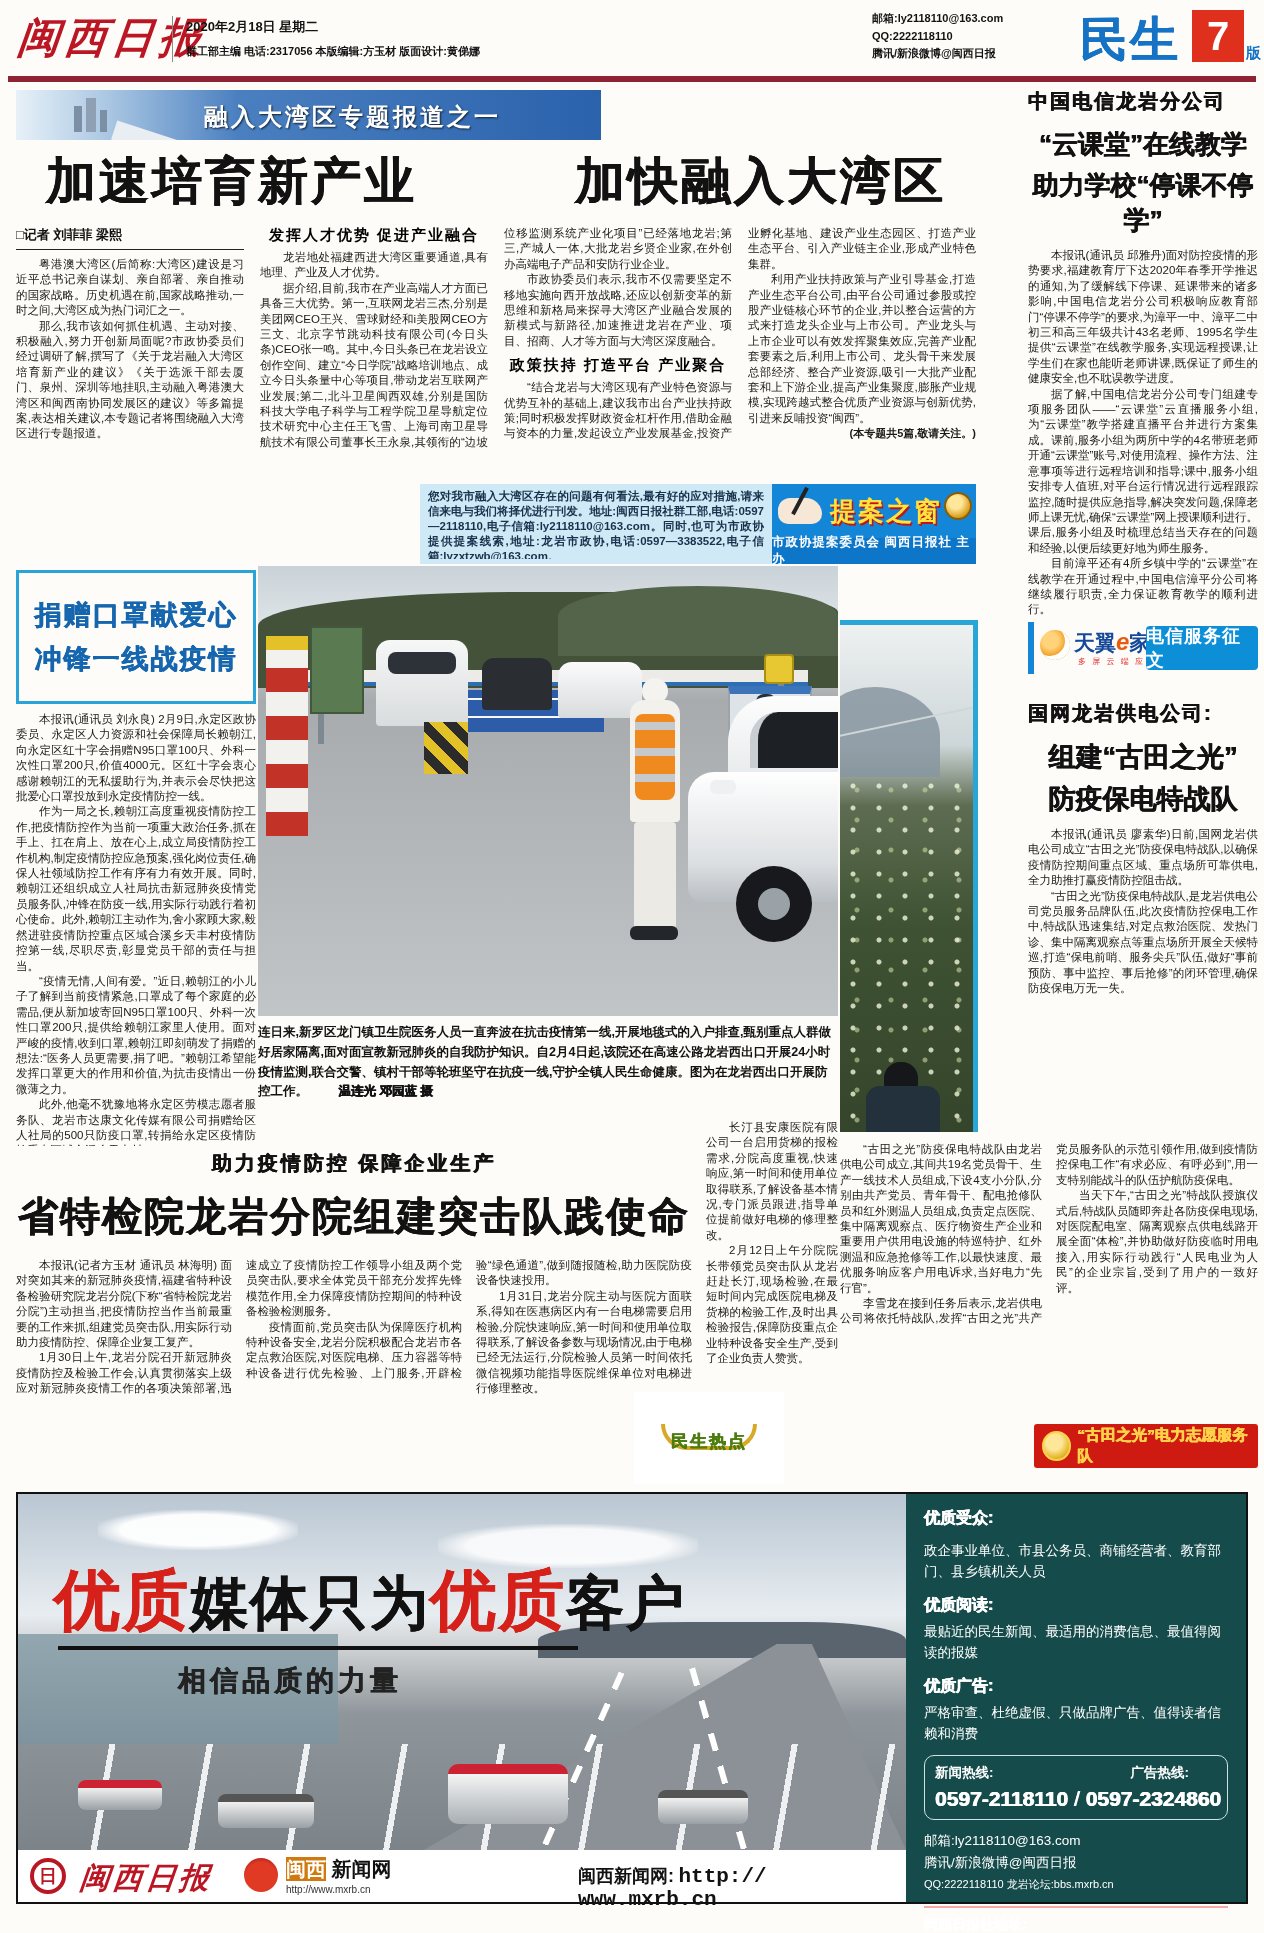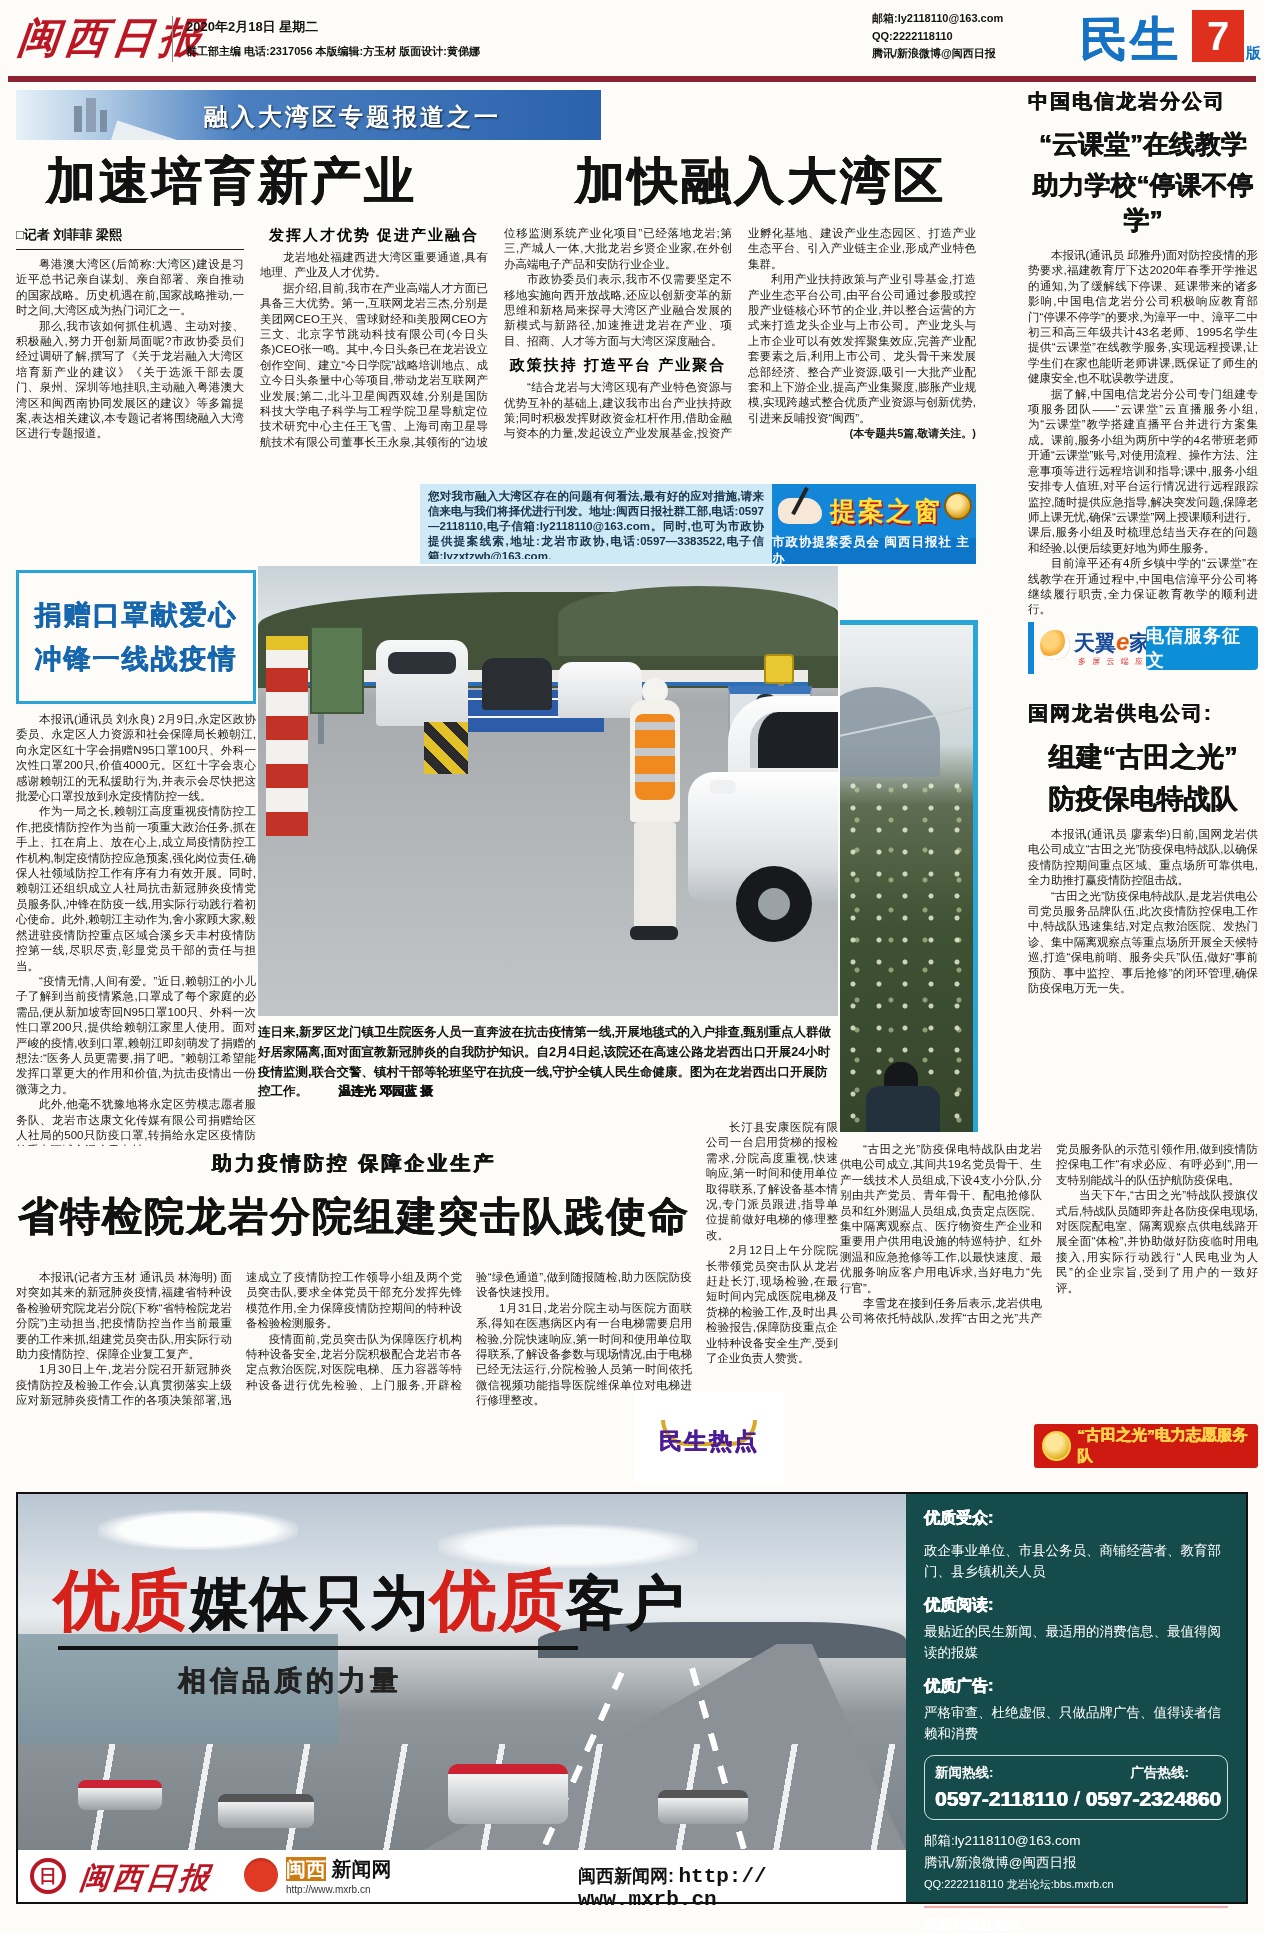--- a/index.html
+++ b/index.html
@@ -167,30 +167,30 @@
 </div>
 
 <div class="abs" style="left:16px;top:1120px;width:822px;height:368px">
   <div class="abs story colbox" style="right:0;top:0;width:132px;height:368px">
       <p>长汀县安康医院有限公司一台启用货梯的报检需求,分院高度重视,快速响应,第一时间和使用单位取得联系,了解设备基本情况,专门派员跟进,指导单位提前做好电梯的修理整改。</p>
       <p>2月12日上午分院院长带领党员突击队从龙岩赶赴长汀,现场检验,在最短时间内完成医院电梯及货梯的检验工作,及时出具检验报告,保障防疫重点企业特种设备安全生产,受到了企业负责人赞赏。</p>
     </div>
   <div class="abs" style="left:0;top:0;width:676px;height:368px">
     <div class="heavy" style="text-align:center;font-size:20px;letter-spacing:3px;margin-top:30px">助力疫情防控  保障企业生产</div>
     <div class="heavy" style="text-align:center;font-size:40px;letter-spacing:2px;margin-top:12px">省特检院龙岩分院组建突击队践使命</div>
-    <div class="story colbox c3" style="height:232px;margin-top:26px">
+    <div class="story colbox c3" style="height:232px;margin-top:14px">
         <p>本报讯(记者方玉材 通讯员 林海明) 面对突如其来的新冠肺炎疫情,福建省特种设备检验研究院龙岩分院(下称“省特检院龙岩分院”)主动担当,把疫情防控当作当前最重要的工作来抓,组建党员突击队,用实际行动助力疫情防控、保障企业复工复产。</p>
         <p>1月30日上午,龙岩分院召开新冠肺炎疫情防控及检验工作会,认真贯彻落实上级应对新冠肺炎疫情工作的各项决策部署,迅速成立了疫情防控工作领导小组及两个党员突击队,要求全体党员干部充分发挥先锋模范作用,全力保障疫情防控期间的特种设备检验检测服务。</p>
         <p>疫情面前,党员突击队为保障医疗机构特种设备安全,龙岩分院积极配合龙岩市各定点救治医院,对医院电梯、压力容器等特种设备进行优先检验、上门服务,开辟检验“绿色通道”,做到随报随检,助力医院防疫设备快速投用。</p>
         <p>1月31日,龙岩分院主动与医院方面联系,得知在医惠病区内有一台电梯需要启用检验,分院快速响应,第一时间和使用单位取得联系,了解设备参数与现场情况,由于电梯已经无法运行,分院检验人员第一时间依托微信视频功能指导医院维保单位对电梯进行修理整改。</p>
       </div>
   </div>
   <div class="abs" style="left:618px;top:272px;width:150px;height:92px;background:#fff;z-index:2;display:flex;flex-direction:column;align-items:center;justify-content:center">
     <div style="width:96px;height:26px;border:4px solid #d8a829;border-top:none;border-radius:0 0 60px 60px"></div>
-    <div class="heavy" style="color:#4c1d95;font-size:23px;letter-spacing:2px;margin-top:-20px">民生热点</div>
+    <div class="heavy" style="color:#4d7c0f;font-size:17px;letter-spacing:2px;margin-top:-20px">民生热点</div>
   </div>
 </div>
 
 <div class="abs" style="left:16px;top:1492px;width:1232px;height:412px;border:2px solid #111;background:#fff">
 
   <div class="abs" style="left:0;top:0;width:888px;height:356px;overflow:hidden;background:linear-gradient(#b9c6d2 0,#e8edf1 120px,#c9ccce 160px,#8f969b 220px,#7d8489 100%)">
     <div class="abs" style="left:80px;top:16px;width:200px;height:40px;background:radial-gradient(ellipse,rgba(255,255,255,.95) 0 55%,transparent 75%)"></div>
     <div class="abs" style="left:420px;top:30px;width:260px;height:44px;background:radial-gradient(ellipse,rgba(255,255,255,.85) 0 55%,transparent 75%)"></div>
     <div class="abs" style="left:520px;top:128px;width:368px;height:36px;background:#59646f;border-radius:60% 40% 0 0/26px"></div>
     <div class="abs" style="left:0;top:140px;width:320px;height:110px;background:linear-gradient(#93a7b0,#7e939d)"></div>

